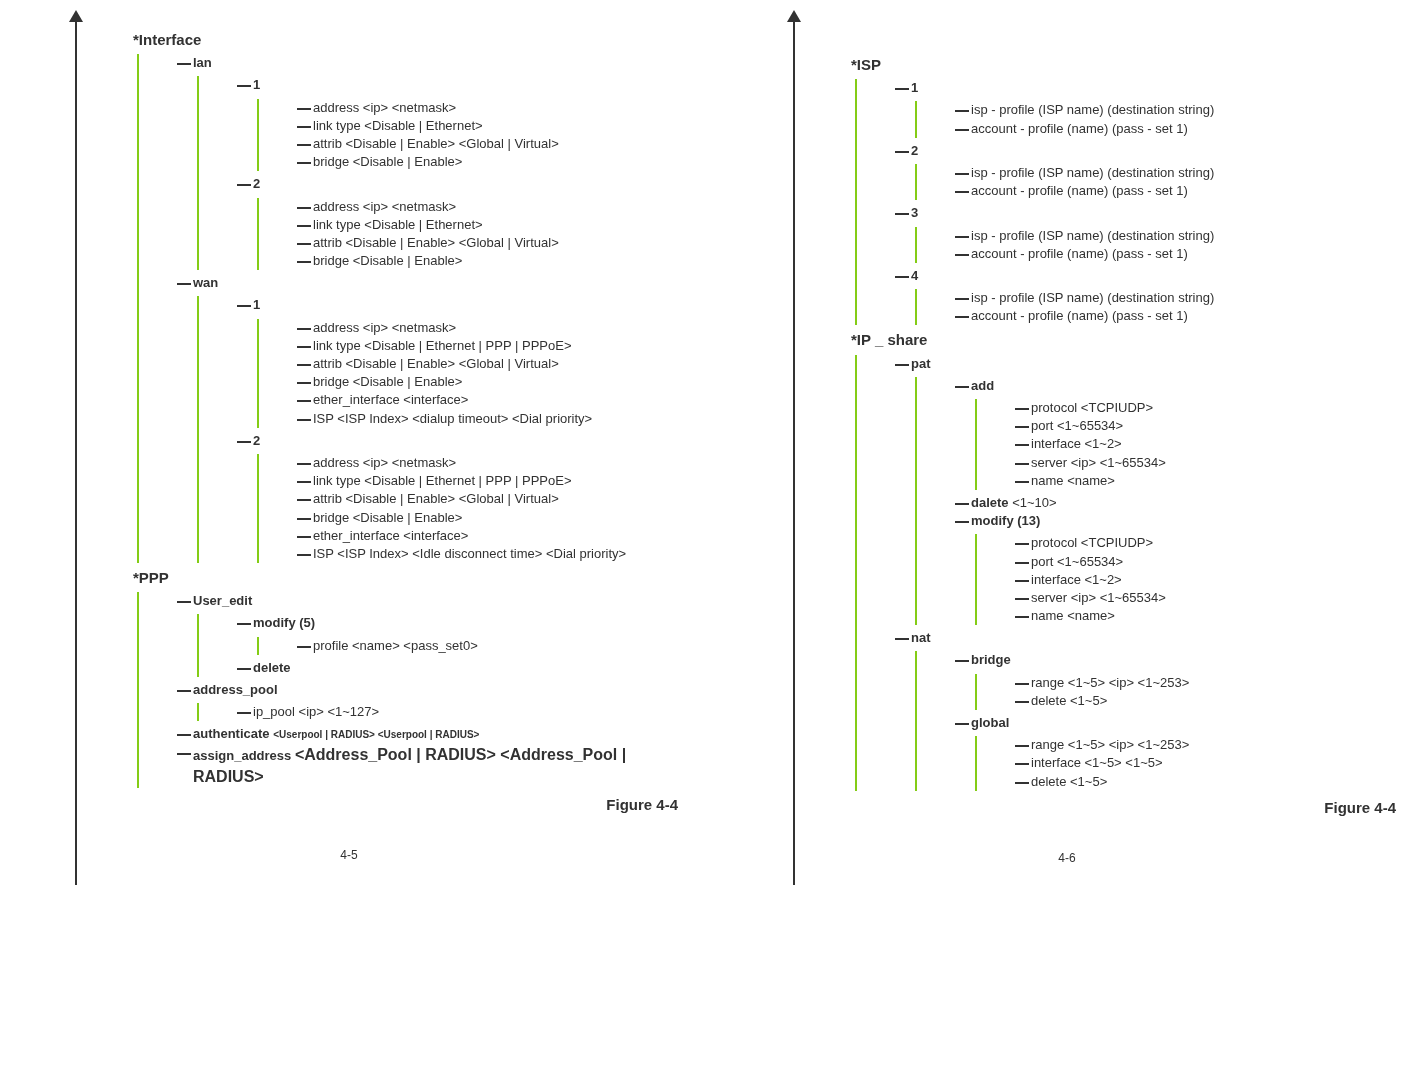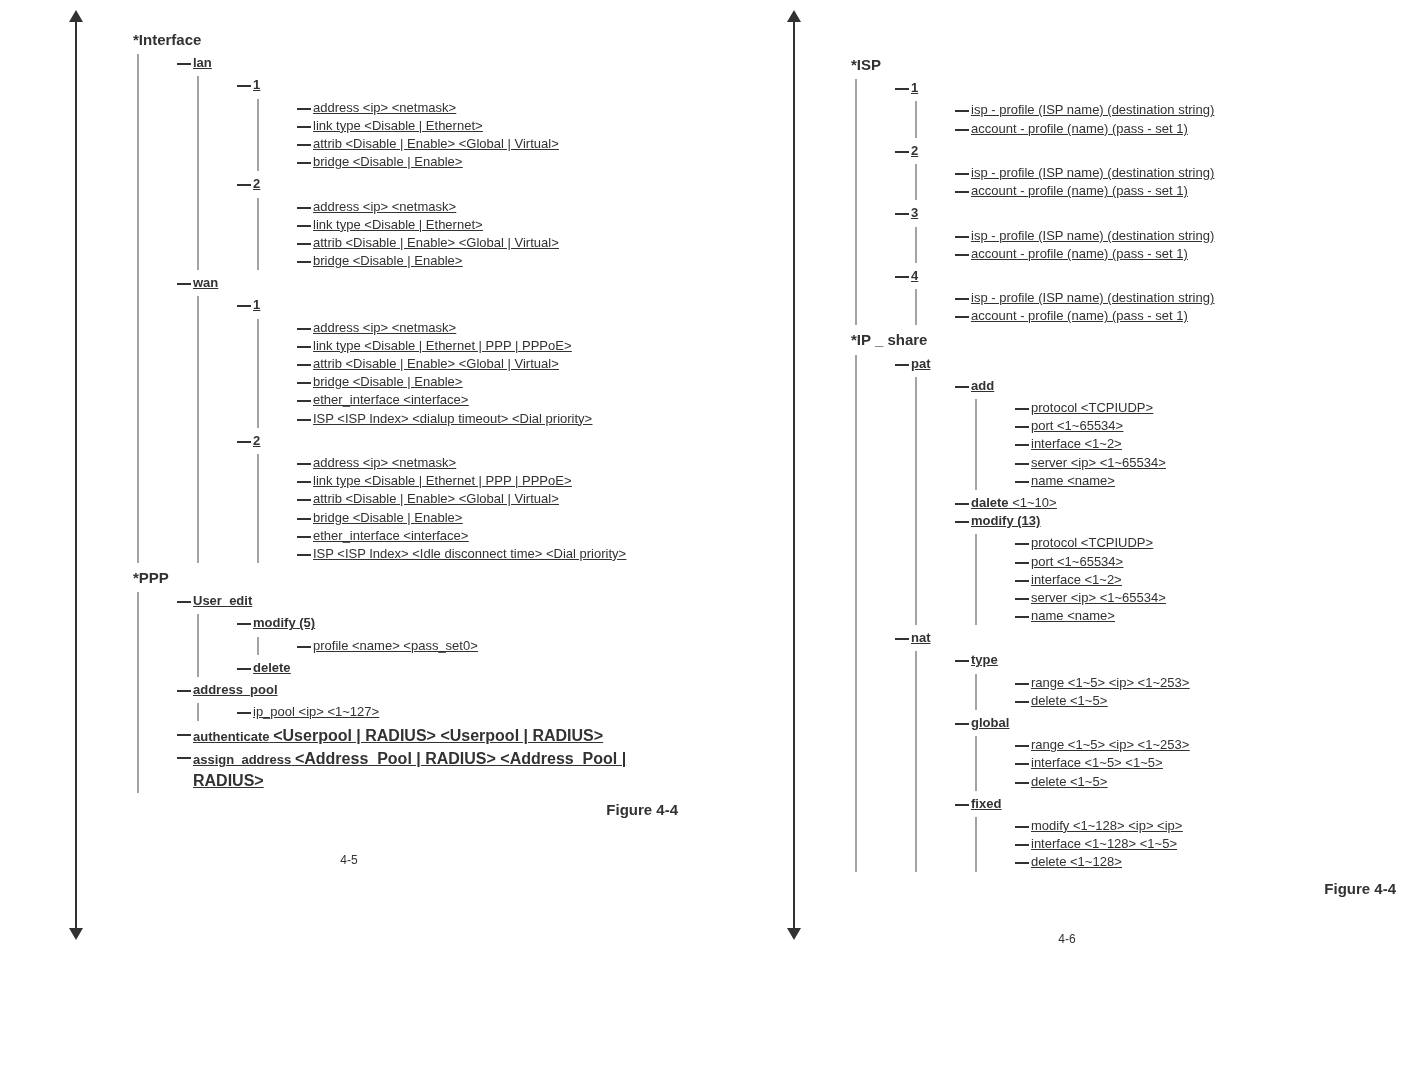--- a/index.html
+++ b/index.html
@@ -56,23 +56,22 @@
 ul.tree > li {
   position: relative;
   padding-left: 14px;
 }
 ul.tree li {
   position: relative;
   padding-left: 14px;
   line-height: 1.4;
 }
 ul.tree ul {
-  border-left: 2px solid #a3a3a3;
+  border-left: 2px solid #84cc16;
   margin-left: 4px;
-  text-decoration: underline;
 }
 ul.tree ul > li::before {
   content: '';
   position: absolute;
   top: 9px;
   left: -2px;
   width: 14px;
   height: 2px;
   background: #323232;
 }
@@ -187,21 +186,21 @@
               </ul>
             </li>
             <li>
               <span class="bold">address_pool</span>
               <ul>
                 <li><span class="leaf">ip_pool &lt;ip&gt; &lt;1~127&gt;</span></li>
               </ul>
             </li>
             <li>
               <span class="bold">authenticate</span>
-              <span class="bold" style="font-size:16px">&lt;Userpool | RADIUS&gt; &lt;Userpool | RADIUS&gt;</span>
+              <span class="bold" style="font-size:10px">&lt;Userpool | RADIUS&gt; &lt;Userpool | RADIUS&gt;</span>
             </li>
             <li>
               <span class="bold">assign_address</span>
               <span class="bold" style="font-size:16px">&lt;Address_Pool | RADIUS&gt; &lt;Address_Pool | RADIUS&gt;</span>
             </li>
           </ul>
         </li>
       </ul>
     </div>
     <div class="figure-label">Figure 4-4</div>
@@ -274,40 +273,32 @@
                     <li><span class="leaf">server &lt;ip&gt; &lt;1~65534&gt;</span></li>
                     <li><span class="leaf">name &lt;name&gt;</span></li>
                   </ul>
                 </li>
               </ul>
             </li>
             <li>
               <span class="bold">nat</span>
               <ul>
                 <li>
-                  <span class="bold">type</span>
+                  <span class="bold">bridge</span>
                   <ul>
                     <li><span class="leaf">range &lt;1~5&gt; &lt;ip&gt; &lt;1~253&gt;</span></li>
                     <li><span class="leaf">delete &lt;1~5&gt;</span></li>
                   </ul>
                 </li>
                 <li>
                   <span class="bold">global</span>
                   <ul>
                     <li><span class="leaf">range &lt;1~5&gt; &lt;ip&gt; &lt;1~253&gt;</span></li>
                     <li><span class="leaf">interface &lt;1~5&gt; &lt;1~5&gt;</span></li>
                     <li><span class="leaf">delete &lt;1~5&gt;</span></li>
-                  </ul>
-                </li>
-                <li>
-                  <span class="bold">fixed</span>
-                  <ul>
-                    <li><span class="leaf">modify &lt;1~128&gt; &lt;ip&gt; &lt;ip&gt;</span></li>
-                    <li><span class="leaf">interface &lt;1~128&gt; &lt;1~5&gt;</span></li>
-                    <li><span class="leaf">delete &lt;1~128&gt;</span></li>
                   </ul>
                 </li>
               </ul>
             </li>
           </ul>
         </li>
       </ul>
     </div>
     <div class="figure-label">Figure 4-4</div>
     <div class="page-num">4-6</div>

